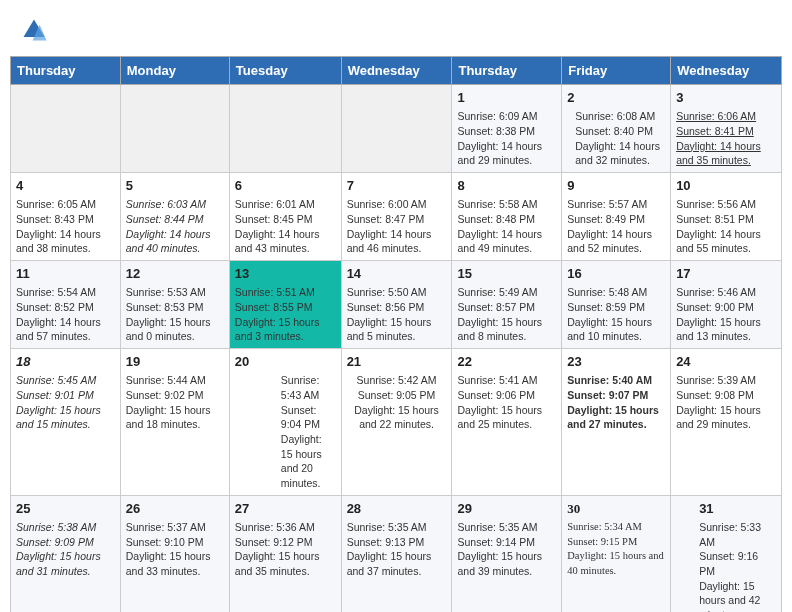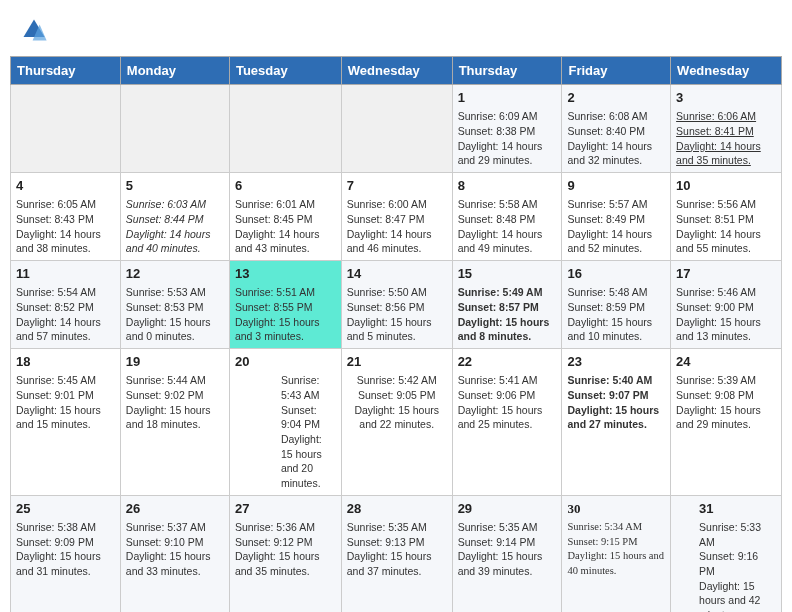--- a/index.html
+++ b/index.html
@@ -132,21 +132,21 @@
         <td class="empty-cell" style="background: rgb(235, 235, 235);"></td>
         <td class="empty-cell" style="background: rgb(235, 235, 235);"></td>
         <td style="background: rgb(245, 247, 250);">
           <span class="day-num">1</span>
           <div class="day-info" style="white-space: pre-line;">Sunrise: 6:09 AM
 Sunset: 8:38 PM
 Daylight: 14 hours and 29 minutes.</div>
         </td>
         <td style="background: rgb(245, 247, 250);">
           <span class="day-num">2</span>
-          <div class="day-info" style="white-space: pre-line;">Sunrise: 6:08 AM
+          <div class="day-info" style="white-space: pre-line; margin-left: 8px;">Sunrise: 6:08 AM
 Sunset: 8:40 PM
 Daylight: 14 hours and 32 minutes.</div>
         </td>
         <td style="background: rgb(245, 247, 250);">
           <span class="day-num">3</span>
           <div class="day-info" style="white-space: pre-line; text-decoration: underline;">Sunrise: 6:06 AM
 Sunset: 8:41 PM
 Daylight: 14 hours and 35 minutes.</div>
         </td>
       </tr>
@@ -200,53 +200,53 @@
           <div class="day-info" style="white-space: pre-line;">Sunrise: 5:54 AM
 Sunset: 8:52 PM
 Daylight: 14 hours and 57 minutes.</div>
         </td>
         <td style="background: rgb(245, 247, 250);">
           <span class="day-num">12</span>
           <div class="day-info" style="white-space: pre-line;">Sunrise: 5:53 AM
 Sunset: 8:53 PM
 Daylight: 15 hours and 0 minutes.</div>
         </td>
-        <td style="background: #5eead4;">
+        <td style="background: #14b8a6;">
           <span class="day-num">13</span>
           <div class="day-info" style="white-space: pre-line;">Sunrise: 5:51 AM
 Sunset: 8:55 PM
 Daylight: 15 hours and 3 minutes.</div>
         </td>
         <td style="background: rgb(245, 247, 250);">
           <span class="day-num">14</span>
           <div class="day-info" style="white-space: pre-line;">Sunrise: 5:50 AM
 Sunset: 8:56 PM
 Daylight: 15 hours and 5 minutes.</div>
         </td>
         <td style="background: rgb(245, 247, 250);">
           <span class="day-num">15</span>
-          <div class="day-info" style="white-space: pre-line; font-weight: bold;">Sunrise: 5:49 AM
+          <div class="day-info" style="white-space: pre-line;">Sunrise: 5:49 AM
 Sunset: 8:57 PM
 Daylight: 15 hours and 8 minutes.</div>
         </td>
         <td style="background: rgb(245, 247, 250);">
           <span class="day-num">16</span>
           <div class="day-info" style="white-space: pre-line;">Sunrise: 5:48 AM
 Sunset: 8:59 PM
 Daylight: 15 hours and 10 minutes.</div>
         </td>
         <td style="background: rgb(245, 247, 250);">
           <span class="day-num">17</span>
           <div class="day-info" style="white-space: pre-line;">Sunrise: 5:46 AM
 Sunset: 9:00 PM
 Daylight: 15 hours and 13 minutes.</div>
         </td>
       </tr>
       <tr class="week-row">
-        <td style="background: rgb(255, 255, 255);">
+        <td style="background: rgb(255, 255, 255); font-style: italic;">
           <span class="day-num">18</span>
           <div class="day-info" style="white-space: pre-line;">Sunrise: 5:45 AM
 Sunset: 9:01 PM
 Daylight: 15 hours and 15 minutes.</div>
         </td>
         <td style="background: rgb(255, 255, 255);">
           <span class="day-num">19</span>
           <div class="day-info" style="white-space: pre-line;">Sunrise: 5:44 AM
 Sunset: 9:02 PM
 Daylight: 15 hours and 18 minutes.</div>
@@ -278,21 +278,21 @@
         <td style="background: rgb(255, 255, 255);">
           <span class="day-num">24</span>
           <div class="day-info" style="white-space: pre-line;">Sunrise: 5:39 AM
 Sunset: 9:08 PM
 Daylight: 15 hours and 29 minutes.</div>
         </td>
       </tr>
       <tr class="week-row">
         <td style="background: rgb(245, 247, 250);">
           <span class="day-num">25</span>
-          <div class="day-info" style="white-space: pre-line;">Sunrise: 5:38 AM
+          <div class="day-info" style="white-space: pre-line; font-style: italic;">Sunrise: 5:38 AM
 Sunset: 9:09 PM
 Daylight: 15 hours and 31 minutes.</div>
         </td>
         <td style="background: rgb(245, 247, 250);">
           <span class="day-num">26</span>
           <div class="day-info" style="white-space: pre-line;">Sunrise: 5:37 AM
 Sunset: 9:10 PM
 Daylight: 15 hours and 33 minutes.</div>
         </td>
         <td style="background: rgb(245, 247, 250);">

